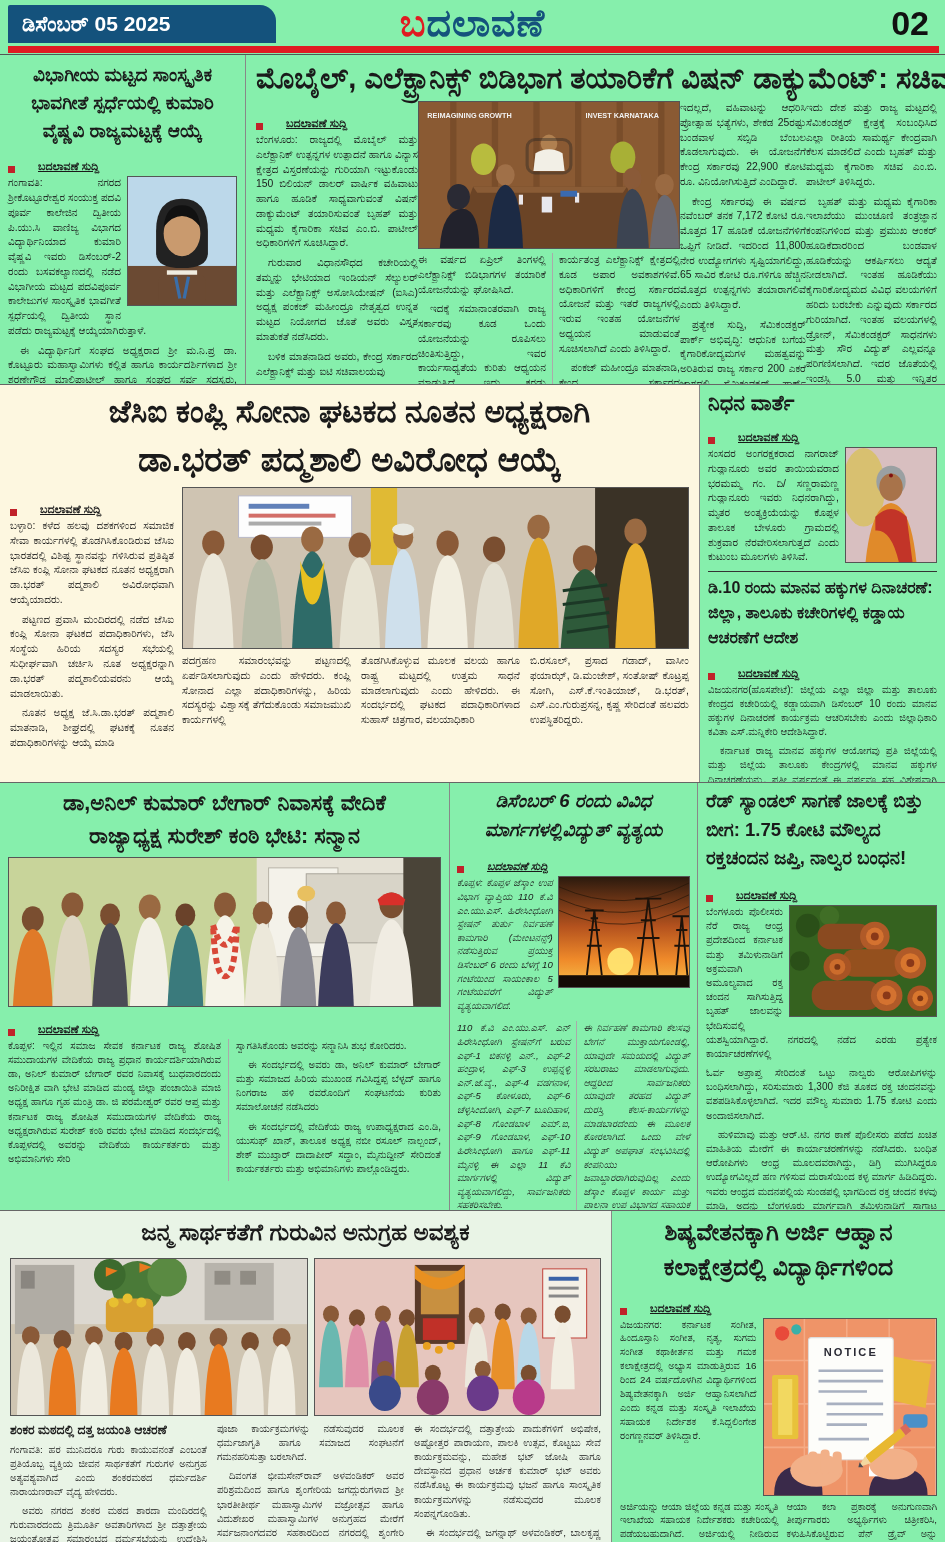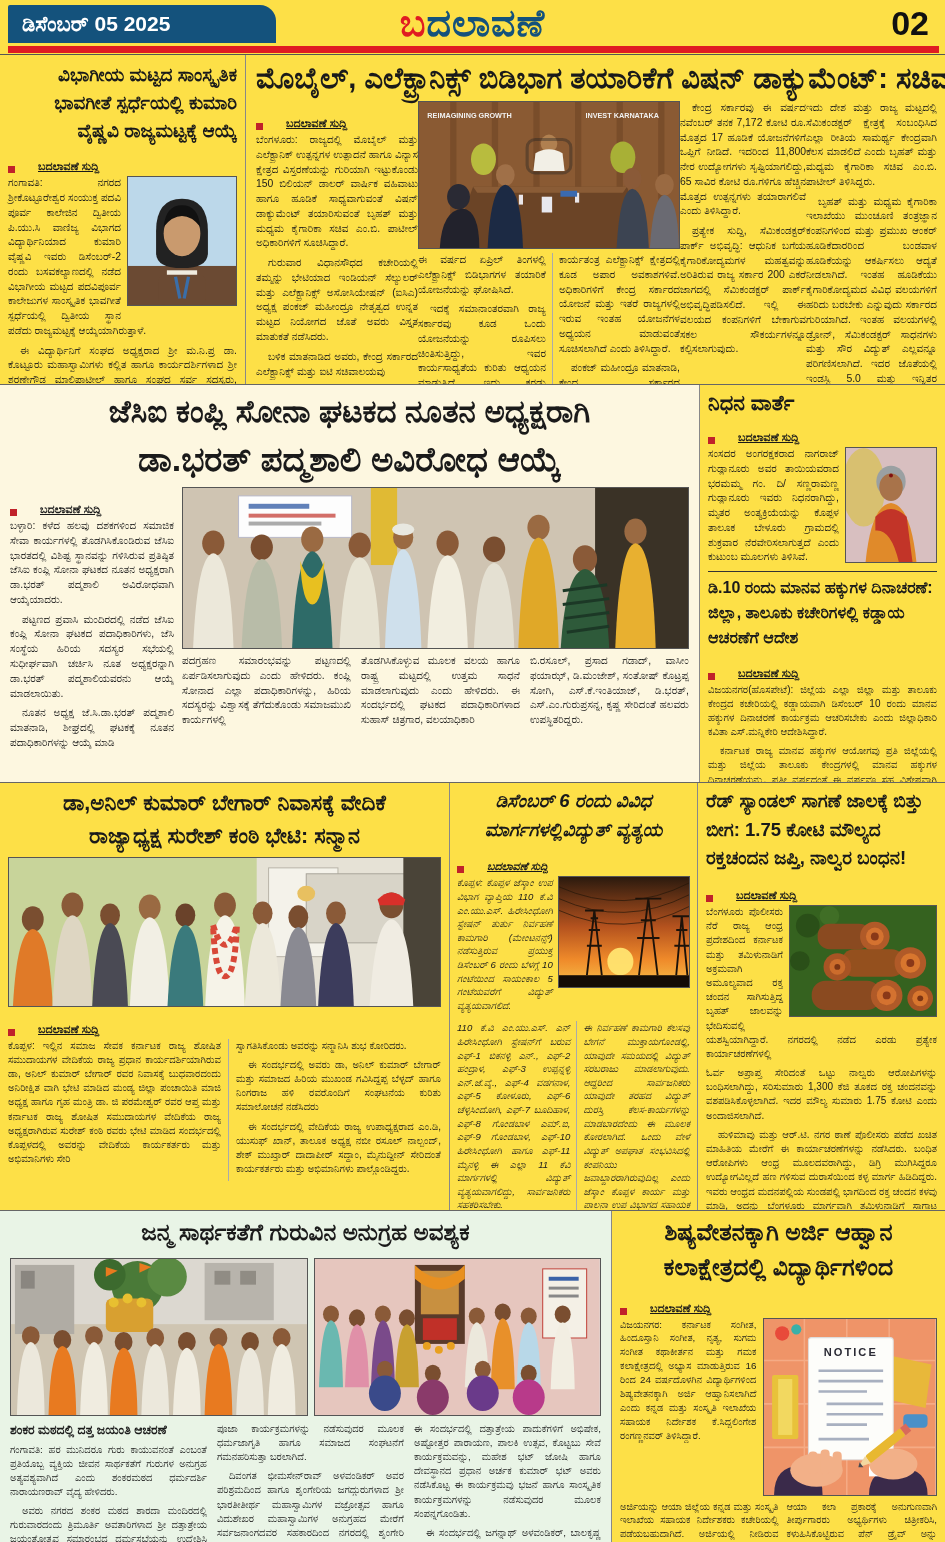--- a/index.html
+++ b/index.html
@@ -1,21 +1,21 @@
 <!DOCTYPE html>
 <html><head>
 <meta charset="utf-8">
 <style>
   * { box-sizing: border-box; margin: 0; padding: 0; }
   html,body { background:#e8e8e8; }
   .page {
     position: relative;
     width: 945px; height: 1542px;
     margin: 0 auto;
-    background: #fde047;
+    background: #86efac;
     font-family: "Liberation Sans", sans-serif;
     color: #1a1a1a;
     overflow: hidden;
   }
   
   .hdr { position: relative; height: 46px; }
   .date-box {
     position: absolute; left: 8px; top: 5px;
     width: 268px; height: 38px;
     background: #14527c;
@@ -39,21 +39,21 @@
   .byline .btxt { font-size: 11px; font-weight: 700; text-decoration: underline; }
   .bodytext { font-size: 10.4px; line-height: 1.42; text-align: justify; }
   .bodytext p { margin-bottom: 5px; text-indent: 12px; }
   .bodytext p.noind { text-indent: 0; }
   .photo-frame { border: 1px solid #555; background: #ddd; overflow: hidden; }
   section { overflow: hidden; }
 
   
   .row1 { display: flex; height: 330px; border-bottom: 1px solid #666; }
   .a-vaishnavi { width: 246px; border-right: 1px solid #888; padding: 4px 8px; overflow: hidden; }
-  .a-vaishnavi .hl { font-size: 18.5px; font-weight: 800; text-align: right; line-height: 1.5; margin: 2px 0 4px; }
+  .a-vaishnavi .hl { font-size: 18.5px; font-weight: 800; text-align: center; line-height: 1.5; margin: 2px 0 4px; }
   .a-vaishnavi .girl { float: right; width: 112px; height: 132px; margin: 0 0 4px 6px; }
   .a-vision { flex: 1; padding: 2px 8px 4px 10px; overflow: hidden; }
   .a-vision .hl { font-size: 29px; font-weight: 800; white-space: nowrap; line-height: 1.45; }
   .a-vision .vbody { display: flex; margin-top: 2px; }
   .a-vision .vc1 { width: 162px; }
   .a-vision .vmid { width: 262px; }
   .a-vision .vc4 { width: 126px; }
   .a-vision .vc5 { flex: 1; }
   .a-vision .meet { width: 100%; height: 148px; margin-bottom: 4px; }
   .a-vision .subcols { display: flex; }
@@ -219,20 +219,21 @@
               <p>ಇದಕ್ಕೆ ಸಮಾನಾಂತರವಾಗಿ ರಾಜ್ಯ ಸರ್ಕಾರವು ಕೂಡ ಒಂದು ಯೋಜನೆಯನ್ನು ರೂಪಿಸಲು ಚಿಂತಿಸುತ್ತಿದ್ದು, ಇವರ ಕಾರ್ಯಸಾಧ್ಯತೆಯ ಕುರಿತು ಆಧ್ಯಯನ ಮಾಡುತ್ತಿದೆ. ಇದು ಕರಡು ಹಂತದಲ್ಲಿದ್ದು, ಇದಕ್ಕೆ ಐಸಿಎ ನೀಡುವ ಸಲಹೆಗಳನ್ನು ಸ್ವಾಗತಿಸಲಾಗುವುದು ಎಂದಿದ್ದಾರೆ.</p>
 
             </div>
             <div>
               <p class="noind">ಕಾರ್ಯತಂತ್ರ ಎಲೆಕ್ಟ್ರಾನಿಕ್ಸ್ ಕ್ಷೇತ್ರದಲ್ಲಿ ಕೂಡ ಅಪಾರ ಅವಕಾಶಗಳಿವೆ. ಅಧಿಕಾರಿಗಳಿಗೆ ಕೇಂದ್ರ ಸರ್ಕಾರದ ಯೋಜನೆ ಮತ್ತು ಇತರೆ ರಾಜ್ಯಗಳಲ್ಲಿ ಇರುವ ಇಂತಹ ಯೋಜನೆಗಳ ಅಧ್ಯಯನ ಮಾಡುವಂತೆ ಸೂಚಿಸಲಾಗಿದೆ ಎಂದು ತಿಳಿಸಿದ್ದಾರೆ.</p>
               <p>ಪಂಕಜ್ ಮಹೀಂದ್ರೂ ಮಾತನಾಡಿ, ಕೇಂದ್ರ ಸರ್ಕಾರದ ಯೋಜನೆಯಡಿಯಲ್ಲಿ ಸಬ್-ಅಸೆಂಬ್ಲಿ (ಡಿಸ್-ಪ್ಲೇ, ಕ್ಯಾಮರಾ ಮಾಡ್ಯೂಲ್), ಬೇರ್ ಕಾಂಪೊನೆಂಟ್ ಮತ್ತು ತಯಾರಿಕೆಗೆ ಬೇಕಾಗುವ ಸಾಧನಗಳಿಗೆ ಒತ್ತು ಕೊಡಲಾಗಿದೆ.</p>
             </div>
           </div>
         </div>
         <div class="vc4 bodytext">
+          <p class="noind">ಇದಲ್ಲದೆ, ವಹಿವಾಟನ್ನು ಆಧರಿಸಿ ಪ್ರೋತ್ಸಾಹ ಭತ್ಯೆಗಳು, ಶೇಕಡ 25ರಷ್ಟು ಬಂಡವಾಳ ಸಬ್ಸಿಡಿ ಬೆಂಬಲ ಕೊಡಲಾಗುವುದು. ಈ ಯೋಜನೆಗೆ ಕೇಂದ್ರ ಸರ್ಕಾರವು 22,900 ಕೋಟಿ ರೂ. ವಿನಿಯೋಗಿಸುತ್ತಿದೆ ಎಂದಿದ್ದಾರೆ.</p>
           <p>ಕೇಂದ್ರ ಸರ್ಕಾರವು ಈ ವರ್ಷದ ನವೆಂಬರ್ ತನಕ 7,172 ಕೋಟಿ ರೂ. ಮೊತ್ತದ 17 ಹೂಡಿಕೆ ಯೋಜನೆಗಳಿಗೆ ಒಪ್ಪಿಗೆ ನೀಡಿದೆ. ಇದರಿಂದ 11,800 ನೇರ ಉದ್ಯೋಗಗಳು ಸೃಷ್ಟಿಯಾಗಲಿದ್ದು, 65 ಸಾವಿರ ಕೋಟಿ ರೂ.ಗಳಿಗೂ ಹೆಚ್ಚಿನ ಮೊತ್ತದ ಉತ್ಪನ್ನಗಳು ತಯಾರಾಗಲಿವೆ ಎಂದು ತಿಳಿಸಿದ್ದಾರೆ.</p>
           <p>ಪ್ರತ್ಯೇಕ ಸುದ್ದಿ, ಸೆಮಿಕಂಡಕ್ಟರ್ ಪಾರ್ಕ್ ಅಭಿವೃದ್ಧಿ: ಆಧುನಿಕ ಬಗೆಯ ಕೈಗಾರಿಕೋದ್ಯಮಗಳ ಮಹತ್ವವನ್ನು ಅರಿತಿರುವ ರಾಜ್ಯ ಸರ್ಕಾರ 200 ಎಕರೆ ಜಾಗದಲ್ಲಿ ಸೆಮಿಕಂಡಕ್ಟರ್ ಪಾರ್ಕ್ ಅಭಿವೃದ್ಧಿಪಡಿಸಲಿದೆ. ಇಲ್ಲಿ ಈ ವಲಯದ ಕಂಪನಿಗಳಿಗೆ ಬೇಕಾಗುವ ಸಕಲ ಸೌಕರ್ಯಗಳನ್ನೂ ಕಲ್ಪಿಸಲಾಗುವುದು.</p>
         </div>
         <div class="vc5 bodytext">
           <p class="noind">ಇದು ದೇಶ ಮತ್ತು ರಾಜ್ಯ ಮಟ್ಟದಲ್ಲಿ ಸೆಮಿಕಂಡಕ್ಟರ್ ಕ್ಷೇತ್ರಕ್ಕೆ ಸಂಬಂಧಿಸಿದ ಎಲ್ಲಾ ರೀತಿಯ ಸಾಮರ್ಥ್ಯ ಕೇಂದ್ರವಾಗಿ ಕೆಲಸ ಮಾಡಲಿದೆ ಎಂದು ಬೃಹತ್ ಮತ್ತು ಮಧ್ಯಮ ಕೈಗಾರಿಕಾ ಸಚಿವ ಎಂ.ಬಿ. ಪಾಟೀಲ್ ತಿಳಿಸಿದ್ದರು.</p>
           <p>ಬೃಹತ್ ಮತ್ತು ಮಧ್ಯಮ ಕೈಗಾರಿಕಾ ಇಲಾಖೆಯು ಮುಂಚೂಣಿ ತಂತ್ರಜ್ಞಾನ ಕಂಪನಿಗಳಿಂದ ಮತ್ತು ಪ್ರಮುಖ ಆಂಕರ್ ಹೂಡಿಕೆದಾರರಿಂದ ಬಂಡವಾಳ ಹೂಡಿಕೆಯನ್ನು ಆಕರ್ಷಿಸಲು ಆದ್ಯತೆ ನೀಡಲಾಗಿದೆ. ಇಂತಹ ಹೂಡಿಕೆಯು ಕೈಗಾರಿಕೋದ್ಯಮದ ವಿವಿಧ ವಲಯಗಳಿಗೆ ಹರಿದು ಬರಬೇಕು ಎನ್ನುವುದು ಸರ್ಕಾರದ ಗುರಿಯಾಗಿದೆ. ಇಂತಹ ವಲಯಗಳಲ್ಲಿ ಡ್ರೋನ್, ಸೆಮಿಕಂಡಕ್ಟರ್ ಸಾಧನಗಳು ಮತ್ತು ಸೌರ ವಿದ್ಯುತ್ ಎಲ್ಲವನ್ನೂ ಪರಿಗಣಿಸಲಾಗಿದೆ. ಇದರ ಜೊತೆಯಲ್ಲಿ ಇಂಡಸ್ಟ್ರಿ 5.0 ಮತ್ತು ಇನ್ನಿತರ ಅತ್ಯಾಧುನಿಕ ಕೈಗಾರಿಕಾ ವಿಧಾನಗಳನ್ನೂ ಗಂಭೀರವಾಗಿ ತೆಗೆದುಕೊಳ್ಳಲಾಗಿದೆ ಎಂದು ಹೇಳಿದ್ದರು.</p>
         </div>
       </div>
     </article>
   </section>

